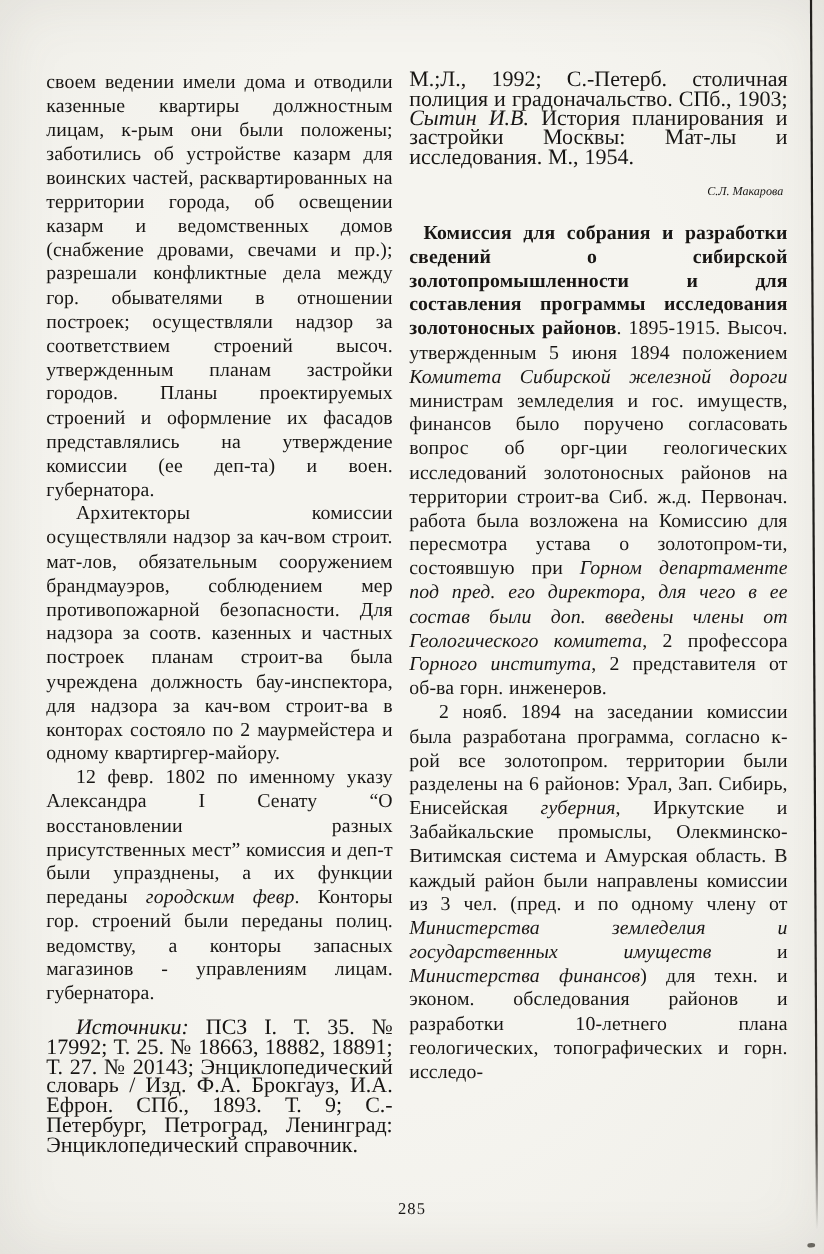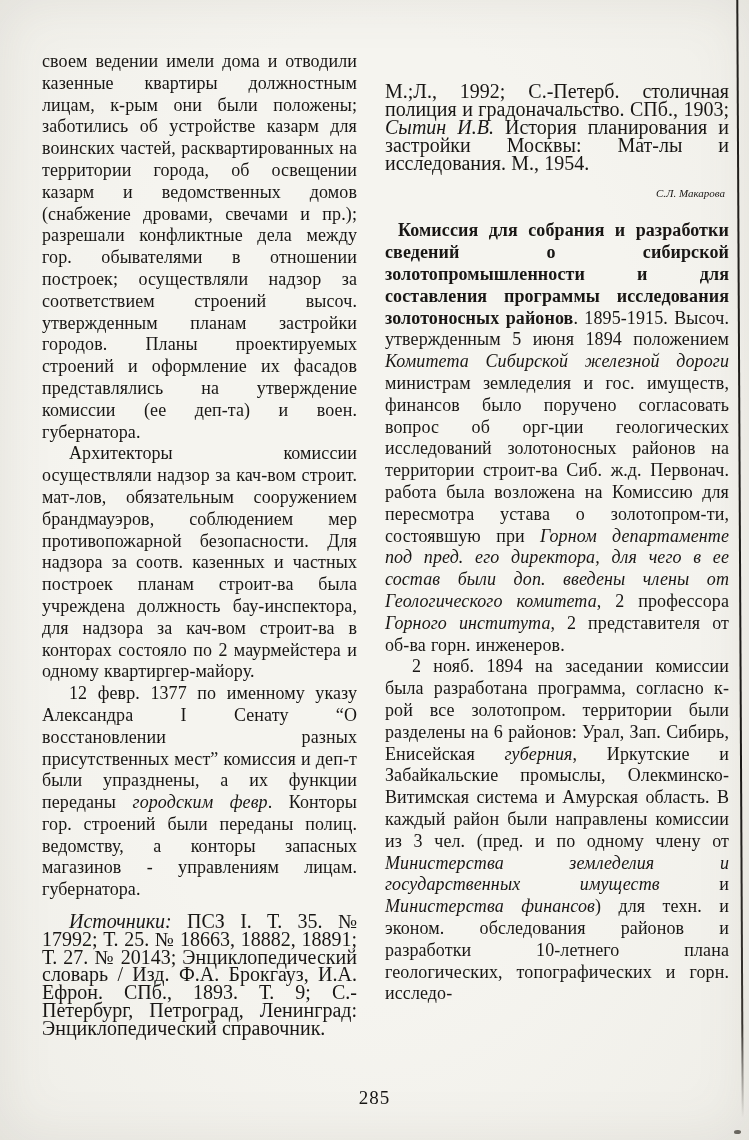--- a/index.html
+++ b/index.html
@@ -13,26 +13,25 @@
     height: 1140px;
     margin: 0 auto;
     background: radial-gradient(ellipse at 50% 45%, #f5f4ef 55%, #efeee8 100%);
     box-shadow: inset 0 0 55px rgba(95, 90, 78, 0.10);
     overflow: hidden;
     font-family: "Liberation Serif", "DejaVu Serif", serif;
     color: #181614;
   }
   .columns {
     position: absolute;
-    top: 51px;
+    top: 64px;
     left: 42px;
     right: 37px;
     display: flex;
-    gap: 28px;
-    align-items: center;
+    gap: 15px;
   }
   .col { min-width: 0; }
   .col-left  { width: 315px; flex: 0 0 315px; }
   .col-right { width: 344px; flex: 0 0 344px; }
 
   p.body-par {
     margin: 0;
     font-size: 18px;
     line-height: 21.8px;
     text-align: justify;
@@ -56,21 +55,21 @@
   }
   .it { font-style: italic; }
   .bd { font-weight: 700; margin-left: 13px; }
 
   .page-number {
     position: absolute;
     bottom: 31px;
     left: 0;
     width: 100%;
     text-align: center;
-    font-size: 19px;
+    font-size: 15px;
     letter-spacing: 1px;
   }
   .edge-line {
     position: absolute;
     top: -4px;
     right: 8px;
     width: 2px;
     height: 1122px;
     background: linear-gradient(to bottom,
       #23211e 0%, #1c1a18 70%, #3a3631 92%, rgba(58, 54, 49, 0) 100%);
@@ -89,21 +88,21 @@
   }
 </style>
 </head>
 <body>
 
 <div class="sheet">
   <div class="columns">
     <div class="col col-left">
         <p class="body-par"><span>своем ведении имели дома и отводили казенные квартиры должностным лицам, к-рым они были положены; заботились об устройстве казарм для воинских частей, расквартированных на территории города, об освещении казарм и ведомственных домов (снабжение дровами, свечами и пр.); разрешали конфликтные дела между гор. обывателями в отношении построек; осуществляли надзор за соответствием строений высоч. утвержденным планам застройки городов. Планы проектируемых строений и оформление их фасадов представлялись на утверждение комиссии (ее деп-та) и воен. губернатора.</span></p>
         <p class="body-par indent"><span>Архитекторы комиссии осуществляли надзор за кач-вом строит. мат-лов, обязательным сооружением брандмауэров, соблюдением мер противопожарной безопасности. Для надзора за соотв. казенных и частных построек планам строит-ва была учреждена должность бау-инспектора, для надзора за кач-вом строит-ва в конторах состояло по 2 маурмейстера и одному квартиргер-майору.</span></p>
-        <p class="body-par indent"><span>12 февр. 1377 по именному указу Александра I Сенату “О восстановлении разных присутственных мест” комиссия и деп-т были упразднены, а их функции переданы </span><span class="it">городским февр</span><span>. Конторы гор. строений были переданы полиц. ведомству, а конторы запасных магазинов - управлениям лицам. губернатора.</span></p>
+        <p class="body-par indent"><span>12 февр. 1802 по именному указу Александра I Сенату “О восстановлении разных присутственных мест” комиссия и деп-т были упразднены, а их функции переданы </span><span class="it">городским февр</span><span>. Конторы гор. строений были переданы полиц. ведомству, а конторы запасных магазинов - управлениям лицам. губернатора.</span></p>
         <p class="body-par refs indent"><span class="it">Источники:</span><span> ПСЗ I. Т. 35. № 17992; Т. 25. № 18663, 18882, 18891; Т. 27. № 20143; Энциклопедический словарь / Изд. Ф.А. Брокгауз, И.А. Ефрон. СПб., 1893. Т. 9; С.-Петербург, Петроград, Ленинград: Энциклопедический справочник.</span></p>
       </div>
     <div class="col col-right">
         <p class="body-par refs"><span>М.;Л., 1992; С.-Петерб. столичная полиция и градоначальство. СПб., 1903; </span><span class="it">Сытин И.В.</span><span> История планирования и застройки Москвы: Мат-лы и исследования. М., 1954.</span></p>
         <p class="byline"><span class="it">С.Л. Макарова</span></p>
         <p class="body-par"><span class="bd">Комиссия для собрания и разработки сведений о сибирской золотопромышленности и для составления программы исследования золотоносных районов</span><span>. 1895-1915. Высоч. утвержденным 5 июня 1894 положением </span><span class="it">Комитета Сибирской железной дороги</span><span> министрам земледелия и гос. имуществ, финансов было поручено согласовать вопрос об орг-ции геологических исследований золотоносных районов на территории строит-ва Сиб. ж.д. Первонач. работа была возложена на Комиссию для пересмотра устава о золотопром-ти, состоявшую при </span><span class="it">Горном департаменте под пред. его директора, для чего в ее состав были доп. введены члены от Геологического комитета</span><span>, 2 профессора </span><span class="it">Горного института</span><span>, 2 представителя от об-ва горн. инженеров.</span></p>
         <p class="body-par indent"><span>2 нояб. 1894 на заседании комиссии была разработана программа, согласно к-рой все золотопром. территории были разделены на 6 районов: Урал, Зап. Сибирь, Енисейская </span><span class="it">губерния</span><span>, Иркутские и Забайкальские промыслы, Олекминско-Витимская система и Амурская область. В каждый район были направлены комиссии из 3 чел. (пред. и по одному члену от </span><span class="it">Министерства земледелия и государственных имуществ</span><span> и </span><span class="it">Министерства финансов</span><span>) для техн. и эконом. обследования районов и разработки 10-летнего плана геологических, топографических и горн. исследо-</span></p>
       </div>
   </div>
 

